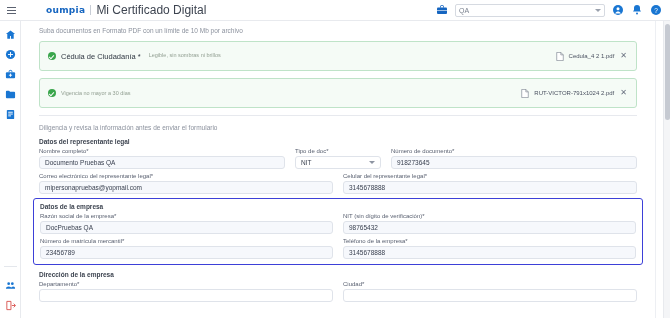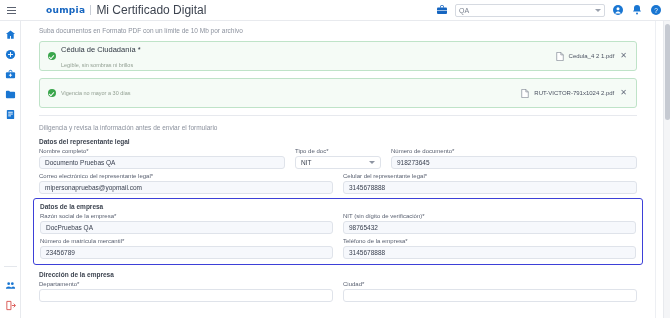--- a/index.html
+++ b/index.html
@@ -85,21 +85,21 @@
   .check {
     width: 8px; height: 8px; border-radius: 50%;
     background: #3aa64c; margin-right: 5px; flex: none;
     position: relative;
   }
   .check::after {
     content: ""; position: absolute; left: 2.4px; top: 1.6px;
     width: 2px; height: 4px; border: solid #fff;
     border-width: 0 1px 1px 0; transform: rotate(42deg);
   }
-  .doc-texts { display: flex; flex-direction: column; gap: 8px; }
+  .doc-texts { display: flex; flex-direction: row; gap: 8px; }
   .doc-title { font-size: 7.5px; color: #2f3742; }
   .doc-hint  { font-size: 5.5px; color: #93a093; }
   .doc-right { margin-left: auto; display: flex; align-items: center; gap: 5px; }
   .file-name { font-size: 6px; color: #4a5160; }
   .file-icon { width: 8px; height: 9px; }
   .x-btn {
     font-size: 8px; color: #6a7180; cursor: pointer;
     line-height: 1; padding: 0 1px;
   }
 

